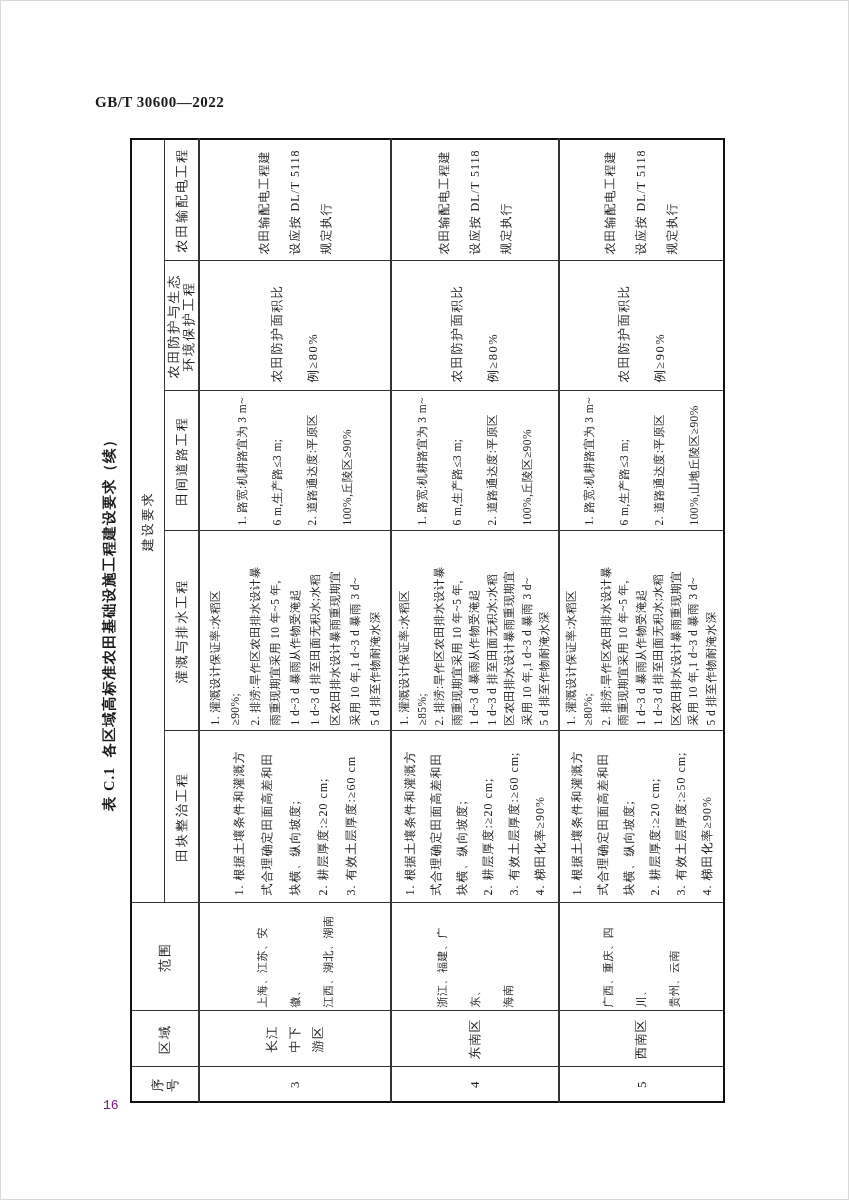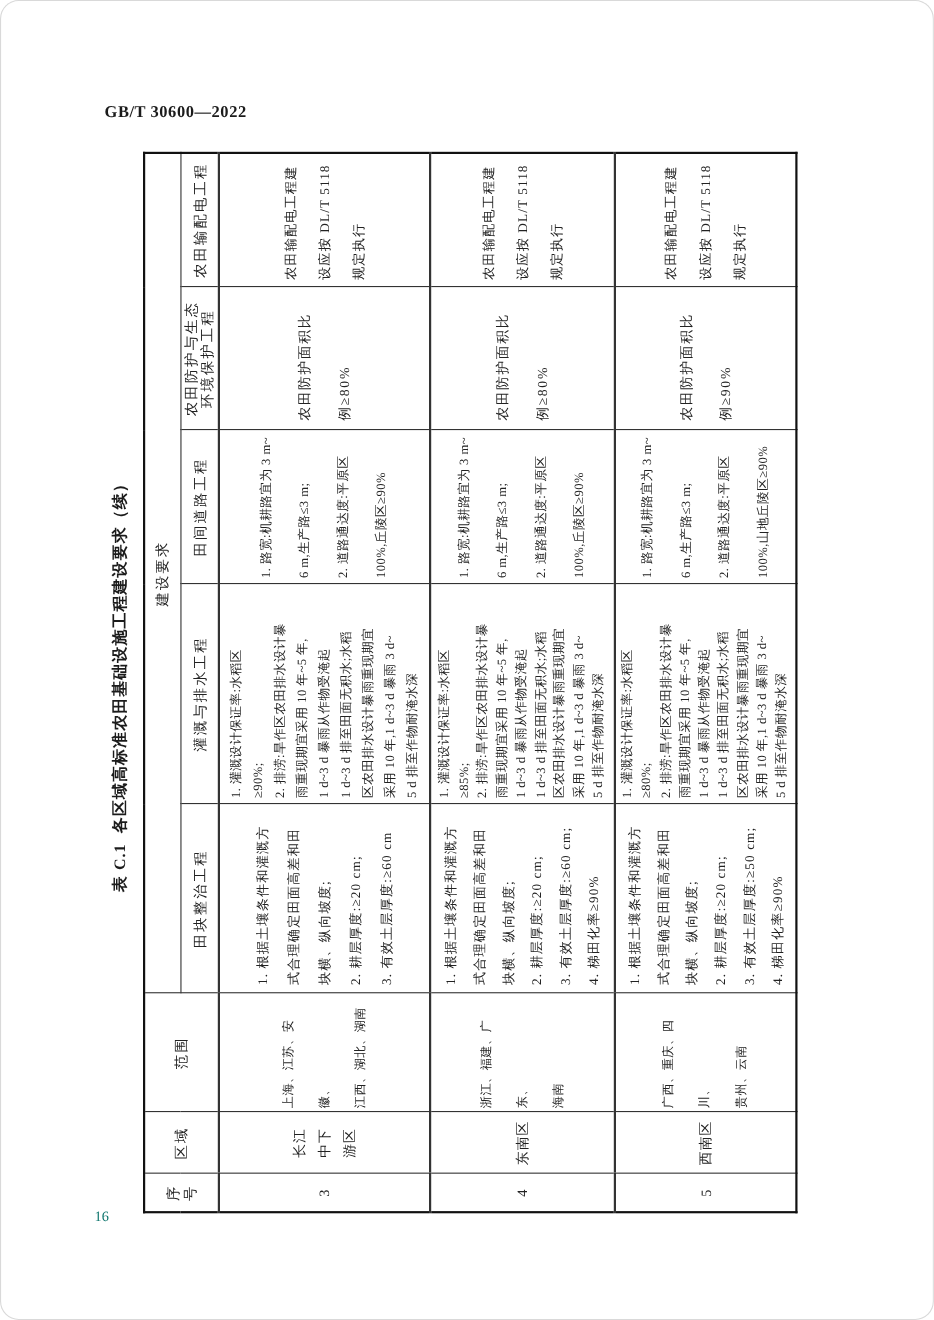--- a/index.html
+++ b/index.html
@@ -1,26 +1,25 @@
 <!DOCTYPE html>
 <html><head>
 <meta charset="utf-8">
 <style>
   html,body{margin:0;padding:0;background:#ffffff;}
   .sheet{
     position:relative;width:849px;height:1200px;background:#fff;overflow:hidden;
     font-family:"Liberation Serif","DejaVu Serif",serif;color:#222;
     box-shadow:inset 0 0 0 1px #d9d9d9;
-    border-radius:17px;
   }
   .std-code{
     position:absolute;left:95px;top:94px;font-size:15px;font-weight:bold;
     letter-spacing:.5px;color:#1b1b1b;
   }
-  .page-num{position:absolute;left:86px;top:1098px;font-size:13px;color:#0f766e;}
+  .page-num{position:absolute;left:103px;top:1098px;font-size:13px;color:#701a75;font-family:Liberation Mono, monospace;}
   
   .rot{
     position:absolute;left:100px;top:1103px;width:963px;height:625px;
     transform:rotate(-90deg);transform-origin:0 0;
   }
   .tbl-title{
     width:963px;height:22px;margin:0 0 8px 0;text-align:center;
     font-size:14.5px;font-weight:bold;color:#1b1b1b;letter-spacing:1px;white-space:pre;
   }
   table.gbt{

